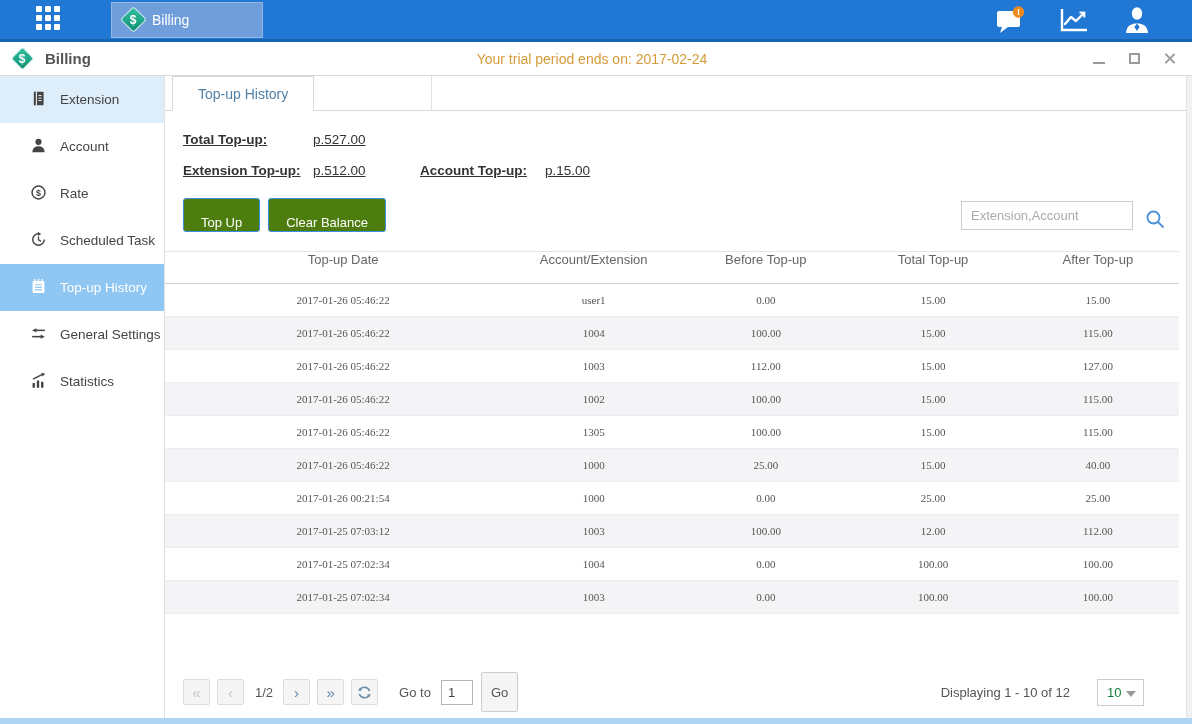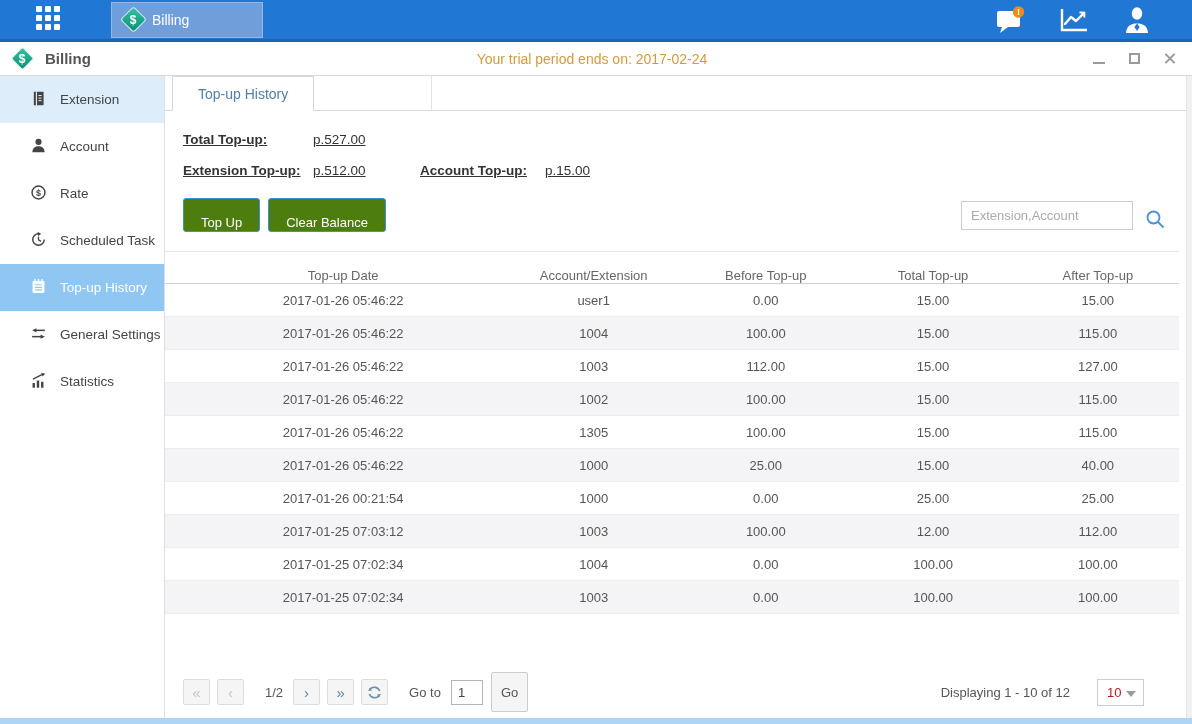--- a/index.html
+++ b/index.html
@@ -56,41 +56,41 @@
 
   .toolbar { display:flex; align-items:center; padding:12px 20px 0 18px; flex:0 0 auto; }
   .btn-primary { height:30px; padding:16px 17px; background:#4d7c0f; color:#fff; border:1px solid #3e8ede; border-radius:3px; font-size:13px; font-weight:normal; font-family:"Liberation Sans",sans-serif; margin-right:8px; cursor:pointer; }
   .search-group { margin-left:auto; display:flex; align-items:flex-end; }
   .search-input { width:172px; height:29px; border:1px solid #ccc; font-size:13px; padding:0 9px; color:#555; outline:none; font-family:"Liberation Sans",sans-serif; }
   .search-input::placeholder { color:#aaa; }
   .search-btn { margin-left:11px; display:flex; cursor:pointer; }
 
   
   .table { margin:19px 7px 0 0; flex:0 0 auto; }
-  .thead { display:flex; height:33px; align-items:flex-end; border-top:1px solid #e6e6e8; border-bottom:1px solid #cfcfcf; color:#666; font-size:13px; }
-  .trow { display:flex; height:33px; align-items:center; font-size:13px; color:#555; border-bottom:1px solid #ededf0; cursor:default; }
+  .thead { display:flex; height:33px; align-items:flex-start; border-top:1px solid #e6e6e8; border-bottom:1px solid #cfcfcf; color:#666; font-size:13px; }
+  .trow { display:flex; height:33px; align-items:center; font-size:11px; color:#555; border-bottom:1px solid #ededf0; cursor:default;font-family:Liberation Serif, serif; }
   .tbody .trow:nth-child(even) { background:#f4f4f6; }
   .cell { text-align:center; overflow:hidden; white-space:nowrap; }
   .col0 { width:30%; padding-left:52px; }
   .col1 { width:21%; padding-left:36px; }
   .col2 { width:16.5%; }
   .col3 { width:16.5%; }
   .col4 { width:16%; }
 
   
   .pagination { margin-top:auto; height:44px; display:flex; align-items:center; padding:0 42px 8px 18px; font-size:13px; color:#555; flex:0 0 auto; }
   .pg-btn { width:27px; height:26px; border:1px solid #ddd; background:#f5f5f5; border-radius:2px; display:flex; align-items:center; justify-content:center; font-size:15px; margin-right:7px; cursor:pointer; user-select:none; }
   .pg-btn.disabled { color:#c3c3c3; }
   .pg-btn.enabled { color:#5e87b0; }
-  .page-indicator { margin:0 10px 0 14px; }
+  .page-indicator { margin:0 10px 0 4px; }
   .goto-label { margin-left:14px; margin-right:10px; }
   .goto-input { width:32px; height:25px; border:1px solid #b5b5b5; text-align:left; padding-left:6px; font-size:13px; color:#444; outline:none; font-family:"Liberation Sans",sans-serif; }
   .go-btn { margin-left:8px; height:40px; padding:0 9px; border:1px solid #ccc; background:#f5f5f5; border-radius:2px; font-size:13px; color:#555; font-family:"Liberation Sans",sans-serif; cursor:pointer; }
   .pg-right { margin-left:auto; display:flex; align-items:center; gap:27px; }
-  .page-size { width:47px; height:27px; border:1px solid #ccc; background:#fff; display:flex; align-items:center; padding-left:9px; position:relative; cursor:pointer; color:#b91c1c; }
+  .page-size { width:47px; height:27px; border:1px solid #ccc; background:#fff; display:flex; align-items:center; padding-left:9px; position:relative; cursor:pointer; color:#15803d; }
   .dd-arrow { position:absolute; right:7px; top:11px; width:0; height:0; border-left:5px solid transparent; border-right:5px solid transparent; border-top:6px solid #9a9a9a; }
 
   .bottom-strip { height:6px; background:#aed6f4; flex:0 0 auto; }
 </style>
 </head>
 <body>
 
 <div class="window">
 
   <div class="topbar">

